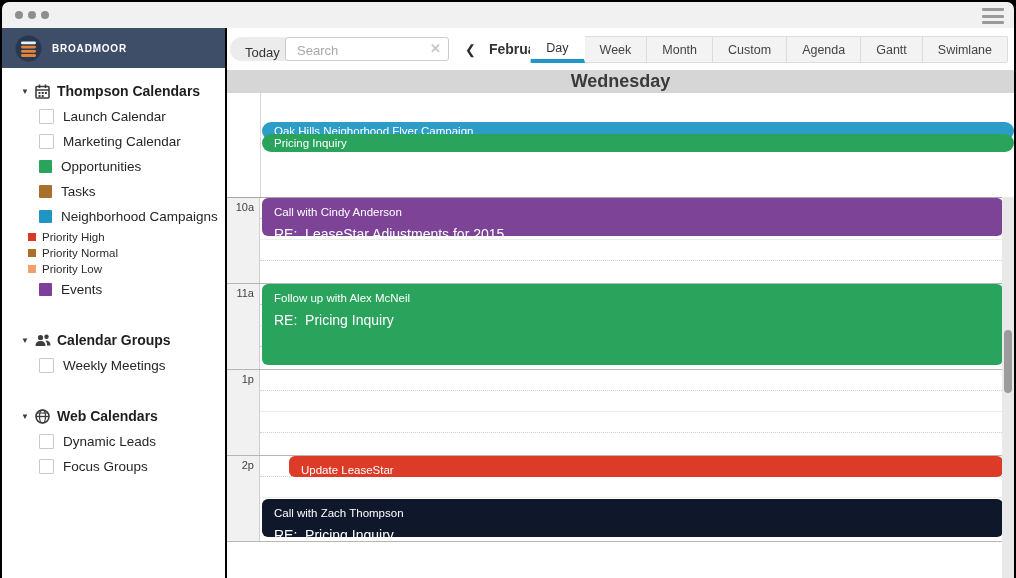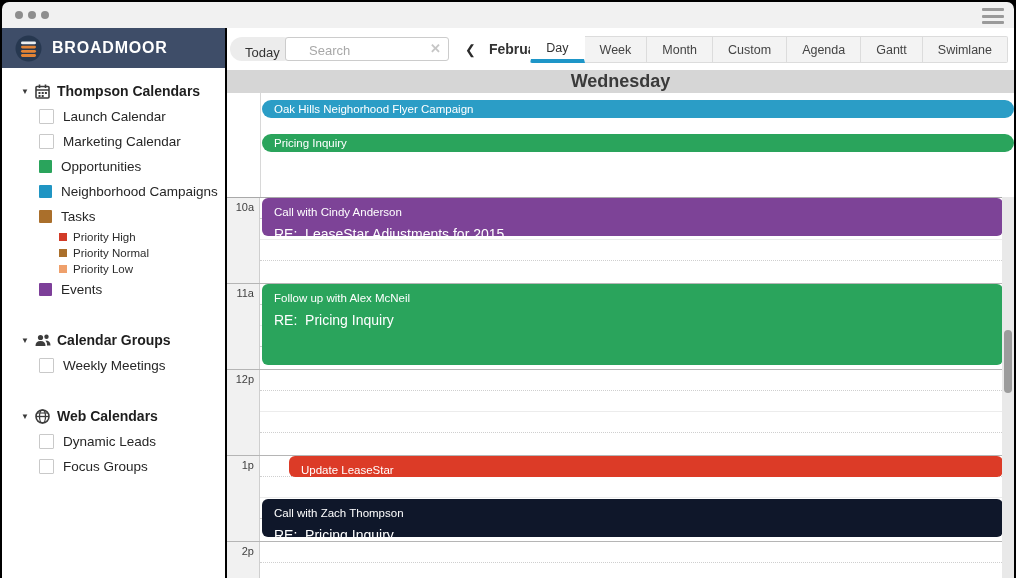--- a/index.html
+++ b/index.html
@@ -8,43 +8,43 @@
   
   .chrome{position:absolute;left:2px;top:2px;right:2px;height:26px;background:#f1f1f1;border-radius:7px 7px 0 0;}
   .dots{position:absolute;left:13px;top:9px;display:flex;gap:5px;}
   .dot{width:8px;height:8px;border-radius:50%;background:#8e8e8e;}
   .hamburger{position:absolute;right:10px;top:6px;width:22px;height:16px;display:flex;flex-direction:column;justify-content:space-between;cursor:pointer;}
   .hamburger span{display:block;height:3px;background:#9a9a9a;border-radius:1px;}
 
   
   .sidebar{position:absolute;left:2px;top:28px;width:223px;bottom:0;background:#fff;overflow:hidden;}
   .brand{height:40px;background:#3e4d68;display:flex;align-items:center;padding-left:13px;}
-  .brand-label{color:#fff;font-size:16px;font-weight:bold;letter-spacing:.8px;margin-left:10px;}
+  .brand-label{color:#fff;font-size:10px;font-weight:bold;letter-spacing:.8px;margin-left:10px;}
   .side-list{padding-top:10px;}
   .sec{margin-bottom:2px;}
   .sec + .sec{margin-top:25px;}
   .sec-header{display:flex;align-items:center;height:26px;padding-left:19px;cursor:pointer;}
   .tri{font-size:8px;color:#3a3a3a;width:14px;}
   .sec-icon{width:18px;height:15px;margin-right:4px;display:inline-flex;align-items:center;}
   .sec-label{font-size:14px;font-weight:bold;color:#1e1e1e;}
   .item{display:flex;align-items:center;height:25px;padding-left:37px;cursor:pointer;}
   .cb{width:13px;height:13px;background:#fff;border:1px solid #c9c9c9;border-radius:1px;margin-right:9px;flex:0 0 auto;}
   .sw{width:13px;height:13px;border-radius:1px;margin-right:9px;flex:0 0 auto;}
   .item-label{font-size:13.5px;color:#262626;}
-  .pitem{display:flex;align-items:center;height:16px;padding-left:57px;cursor:pointer;}
+  .pitem{display:flex;align-items:center;height:16px;padding-left:26px;cursor:pointer;}
   .psw{width:8px;height:8px;margin-right:6px;flex:0 0 auto;}
   .pitem .item-label{font-size:11.5px;color:#2c2c2c;}
 
   
   .main{position:absolute;left:227px;top:28px;right:2px;bottom:0;background:#fff;overflow:hidden;}
 
   
   .toolbar{position:absolute;left:0;top:0;right:0;height:42px;background:#fff;}
   .btn-today{position:absolute;left:3px;top:9px;height:24px;padding:8px 15px;background:#ececec;border:none;border-radius:12px;font-size:13px;color:#333;font-family:inherit;cursor:pointer;}
-  .searchbox{position:absolute;left:58px;top:9px;width:164px;height:24px;border:1px solid #ccc;border-radius:3px;background:#fff;box-sizing:border-box;padding-left:12px;}
+  .searchbox{position:absolute;left:58px;top:9px;width:164px;height:24px;border:1px solid #ccc;border-radius:3px;background:#fff;box-sizing:border-box;}
   .searchbox input{border:none;outline:none;background:transparent;width:130px;height:20px;margin:1px 0 0 9px;font-size:13px;color:#333;font-family:inherit;}
   .searchbox input::placeholder{color:#a8a8a8;}
   .search-clear{position:absolute;right:7px;top:3px;font-size:13px;font-weight:bold;color:#c6c6c6;cursor:pointer;}
   .datenav{position:absolute;left:236px;top:9px;height:24px;display:flex;align-items:center;gap:11px;}
   .chev{font-size:13px;color:#2b2b2b;cursor:pointer;background:none;border:none;padding:0 2px;font-family:inherit;}
   .date-label{font-size:14px;font-weight:bold;color:#333;}
   .tabs{position:absolute;right:6px;top:8px;display:flex;}
   .tab{height:27px;padding:0 15px;font-size:12.5px;color:#444;background:#f3f3f3;border:1px solid #dcdcdc;border-left:none;display:flex;align-items:center;box-sizing:border-box;cursor:pointer;font-family:inherit;}
   .tab:first-child{border-left:1px solid #dcdcdc;border-radius:2px 0 0 2px;}
   .tab:last-child{border-radius:0 2px 2px 0;}
@@ -129,26 +129,26 @@
           </div>
           <div class="item">
             <span class="cb"></span>
             <span class="item-label">Marketing Calendar</span>
           </div>
           <div class="item">
             <span class="sw" style="background: rgb(42, 164, 92);"></span>
             <span class="item-label">Opportunities</span>
           </div>
           <div class="item">
+            <span class="sw" style="background: rgb(170, 111, 43);"></span>
+            <span class="item-label">Tasks</span>
+          </div>
+          <div class="item">
             <span class="sw" style="background: rgb(32, 149, 195);"></span>
             <span class="item-label">Neighborhood Campaigns</span>
-          </div>
-          <div class="item">
-            <span class="sw" style="background: rgb(170, 111, 43);"></span>
-            <span class="item-label">Tasks</span>
           </div>
           <div class="pitem">
             <span class="psw" style="background: rgb(210, 59, 40);"></span>
             <span class="item-label">Priority High</span>
           </div>
           <div class="pitem">
             <span class="psw" style="background: rgb(170, 111, 43);"></span>
             <span class="item-label">Priority Normal</span>
           </div>
           <div class="pitem">
@@ -224,43 +224,35 @@
           <button class="tab">Agenda</button>
           <button class="tab">Gantt</button>
           <button class="tab">Swimlane</button>
         </div>
     </div>
 
     <div class="day-header">Wednesday</div>
 
     <div class="allday" id="allday">
       <div class="allday-gutter-line"></div>
-    <div class="allday-ev" style="top: 7px; background: rgb(43, 157, 198);">Oak Hills Neighorhood Flyer Campaign</div>
+    <div class="allday-ev" style="top: 29px; background: rgb(43, 157, 198);">Oak Hills Neighorhood Flyer Campaign</div>
         <div class="allday-ev" style="top: 41px; background: rgb(42, 164, 92);">Pricing Inquiry</div>
       </div>
 
     <div class="grid" id="grid">
         <div class="trow">
           <div class="gutter">10a</div>
           <div class="cellcol">
             <div class="q"></div>
             <div class="q half"></div>
             <div class="q"></div>
           </div>
         </div>
         <div class="trow">
           <div class="gutter">11a</div>
-          <div class="cellcol">
-            <div class="q"></div>
-            <div class="q half"></div>
-            <div class="q"></div>
-          </div>
-        </div>
-        <div class="trow">
-          <div class="gutter">12p</div>
           <div class="cellcol">
             <div class="q"></div>
             <div class="q half"></div>
             <div class="q"></div>
           </div>
         </div>
         <div class="trow">
           <div class="gutter">1p</div>
           <div class="cellcol">
             <div class="q"></div>

